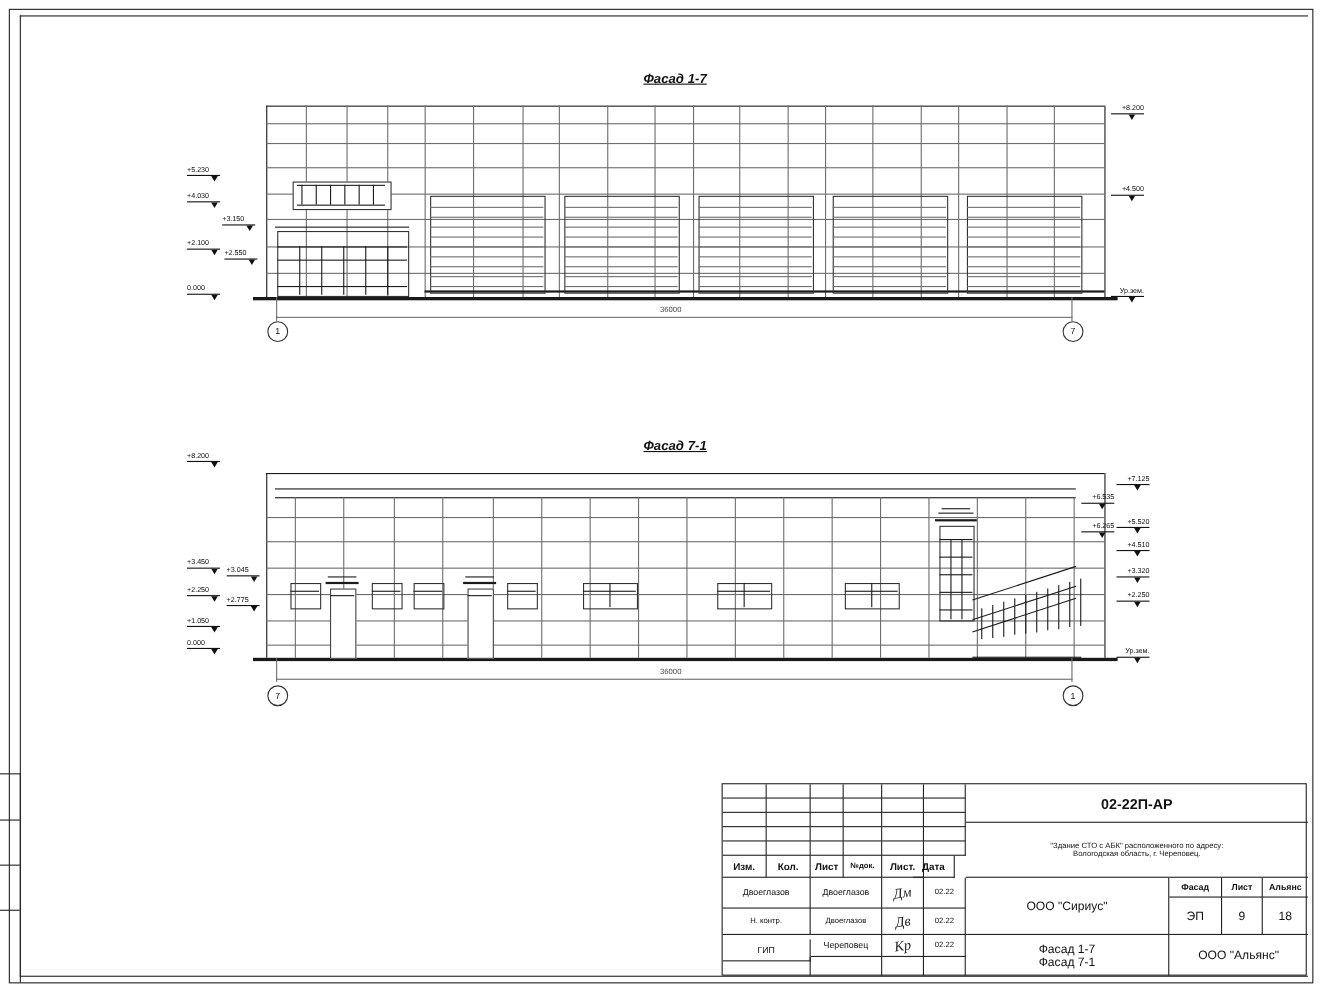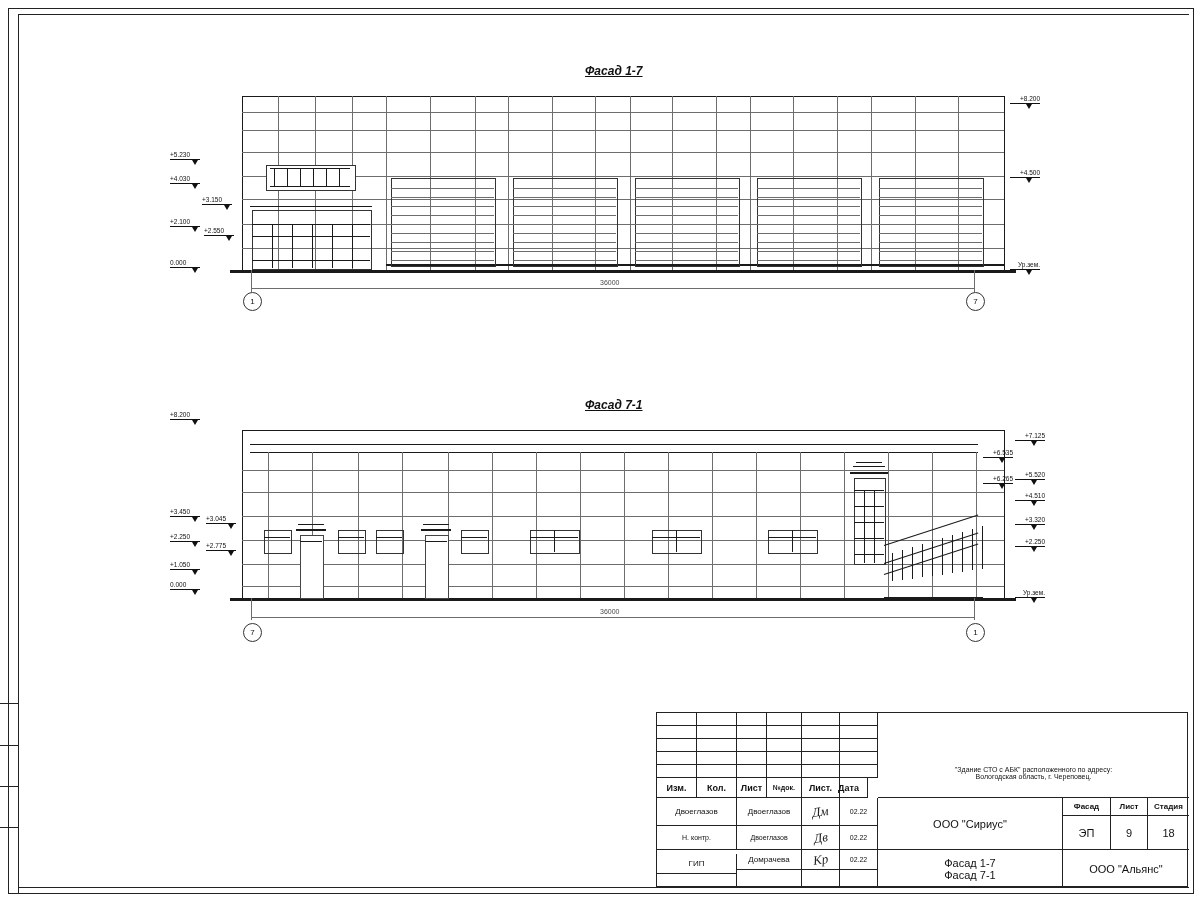--- a/index.html
+++ b/index.html
@@ -468,42 +468,43 @@
     <div class="cell xsmall" style="left:183px;top:85px;width:38px;height:28px;">02.22</div>
 
     <div class="cell xsmall" style="left:0;top:113px;width:80px;height:24px;">Н. контр.</div>
     <div class="cell xsmall" style="left:80px;top:113px;width:65px;height:24px;">Двоеглазов</div>
     <div class="cell" style="left:145px;top:113px;width:38px;height:24px;">
         <span class="sig">Дв</span>
       </div>
     <div class="cell xsmall" style="left:183px;top:113px;width:38px;height:24px;">02.22</div>
 
     <div class="cell small" style="left:0;top:141px;width:80px;height:20px;">ГИП</div>
-    <div class="cell small" style="left:80px;top:137px;width:65px;height:20px;">Домрачева</div>
+    <div class="cell small" style="left:80px;top:137px;width:65px;height:20px;">Череповец</div>
     <div class="cell" style="left:145px;top:137px;width:38px;height:20px;">
         <span class="sig">Кр</span>
       </div>
     <div class="cell xsmall" style="left:183px;top:137px;width:38px;height:20px;">02.22</div>
 
     <div class="cell" style="left:0;top:157px;width:80px;height:17px;border-bottom:none;"></div>
     <div class="cell" style="left:80px;top:157px;width:65px;height:17px;border-bottom:none;"></div>
     <div class="cell" style="left:145px;top:157px;width:38px;height:17px;border-bottom:none;"></div>
     <div class="cell" style="left:183px;top:157px;width:38px;height:17px;border-bottom:none;"></div>
 
+    <div class="cell big" style="left:221px;top:0;width:311px;height:35px;border-right:none;">02-22П-АР</div>
 
     <div class="cell xsmall" style="left:221px;top:35px;width:311px;height:50px;border-right:none;flex-direction:column;">
       <span>"Здание СТО с АБК" расположенного по адресу:</span>
       <span>Вологодская область, г. Череповец.</span>
     </div>
 
     <div class="cell mid" style="left:221px;top:85px;width:185px;height:52px;">ООО "Сириус"</div>
 
     <div class="cell small b" style="left:406px;top:85px;width:48px;height:18px;">Фасад</div>
     <div class="cell small b" style="left:454px;top:85px;width:37px;height:18px;">Лист</div>
-    <div class="cell small b" style="left:491px;top:85px;width:41px;height:18px;border-right:none;">Стадия</div>
+    <div class="cell small b" style="left:491px;top:85px;width:41px;height:18px;border-right:none;">Альянс</div>
 
     <div class="cell mid" style="left:406px;top:103px;width:48px;height:34px;">ЭП</div>
     <div class="cell mid" style="left:454px;top:103px;width:37px;height:34px;">9</div>
     <div class="cell mid" style="left:491px;top:103px;width:41px;height:34px;border-right:none;">18</div>
 
     <div class="cell mid" style="left:221px;top:137px;width:185px;height:37px;border-bottom:none;flex-direction:column;">
       <span>Фасад 1-7</span>
       <span>Фасад 7-1</span>
     </div>
     <div class="cell mid" style="left:406px;top:137px;width:126px;height:37px;border-right:none;border-bottom:none;">ООО "Альянс"</div>

